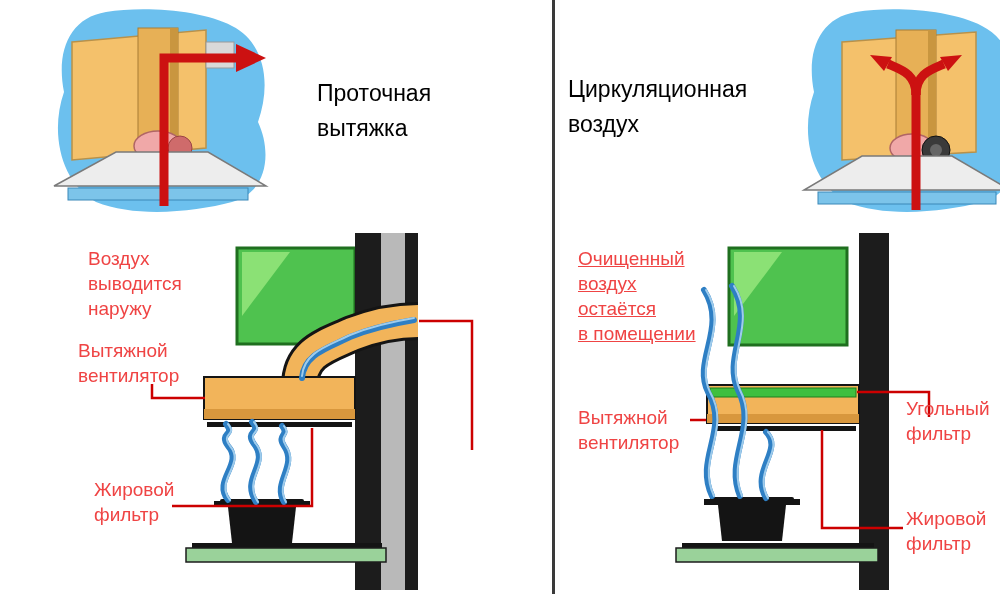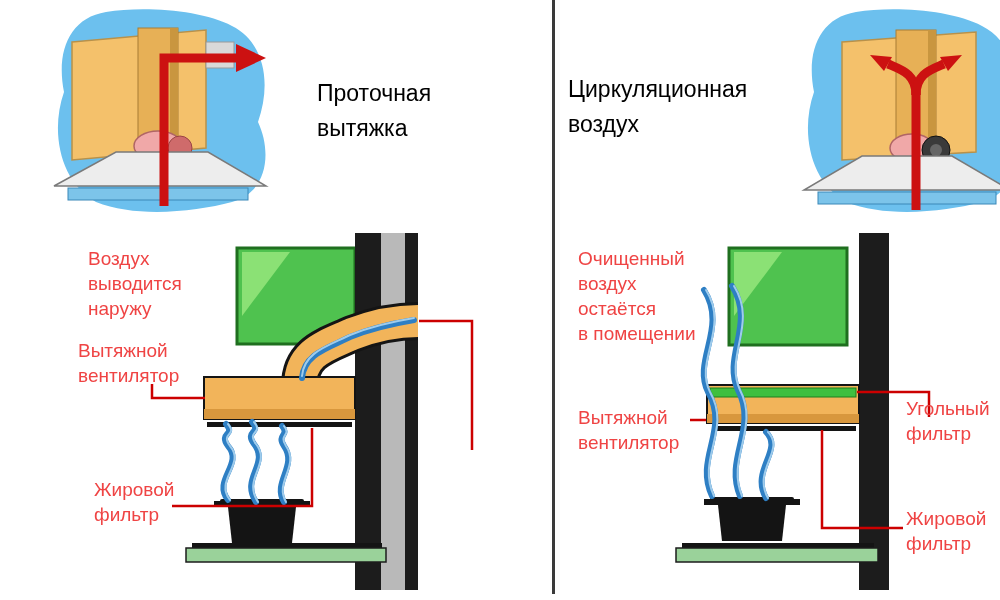--- a/index.html
+++ b/index.html
@@ -170,21 +170,21 @@
   <div class="lbl" style="left:44px;top:246px;">Воздух
 выводится
 наружу</div>
   <div class="lbl" style="left:34px;top:338px;">Вытяжной
 вентилятор</div>
   <div class="lbl" style="left:50px;top:477px;">Жировой
 фильтр</div>
 
   <div class="title" style="left:524px;top:72px;">Циркуляционная
 воздух</div>
-  <div class="lbl" style="left:534px;top:246px;">Очищенный
+  <div class="lbl" style="left:534px;top:246px;text-decoration:underline;">Очищенный
 воздух
 остаётся
 в помещении</div>
   <div class="lbl" style="left:534px;top:405px;">Вытяжной
 вентилятор</div>
   <div class="lbl" style="left:862px;top:396px;">Угольный
 фильтр</div>
   <div class="lbl" style="left:862px;top:506px;">Жировой
 фильтр</div>
 

